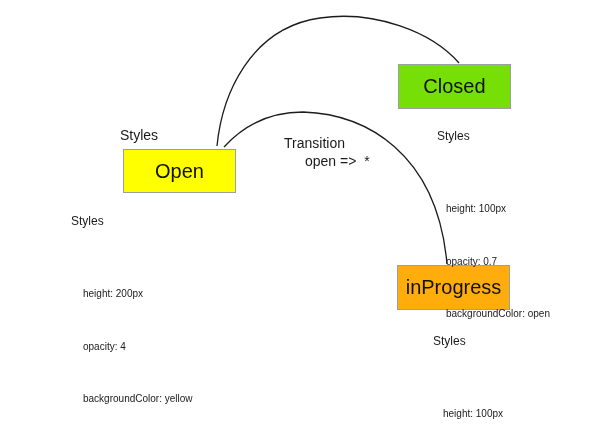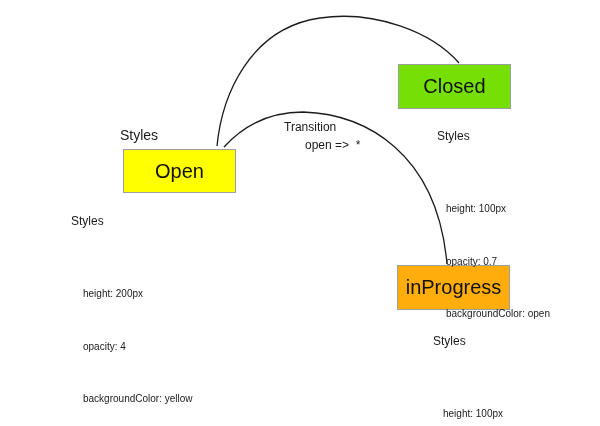--- a/index.html
+++ b/index.html
@@ -39,22 +39,22 @@
 
   .caption {
     position: absolute;
     font-size: 14px;
   }
   #state-caption { left: 120px; top: 127px; }
 
   #transition-label {
     position: absolute;
     left: 284px;
-    top: 118px;
-    font-size: 12px;
+    top: 134px;
+    font-size: 14px;
     line-height: 18px;
   }
   #transition-label .rule { white-space: pre; margin-left: 21px; }
 
   .styles-title {
     position: absolute;
     font-size: 12px;
   }
   .styles-lines {
     position: absolute;

